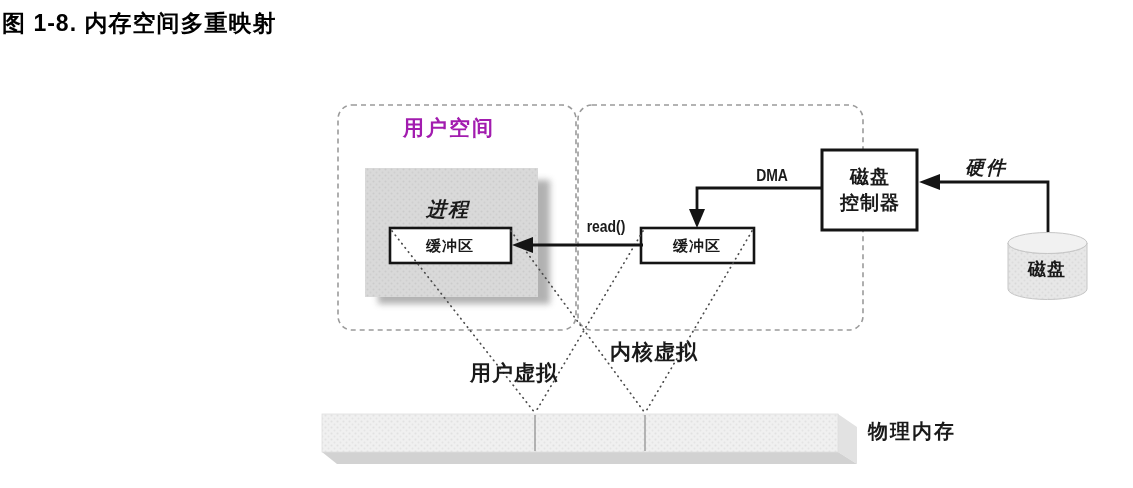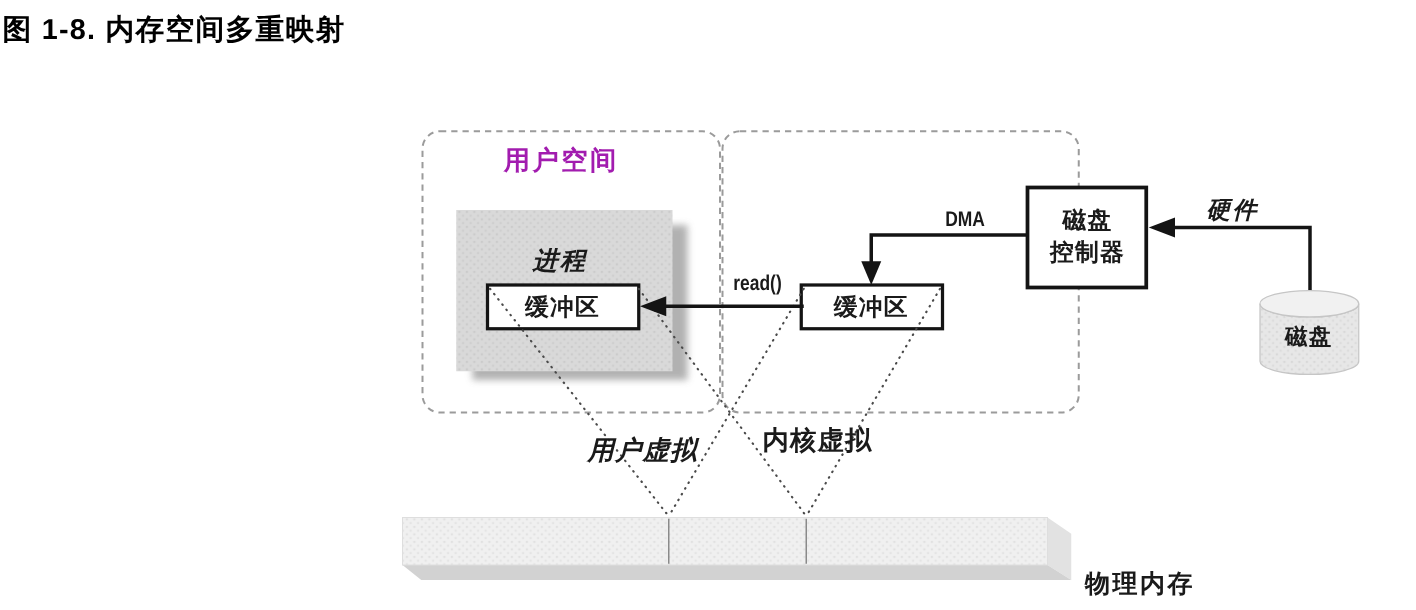--- a/index.html
+++ b/index.html
@@ -19,26 +19,26 @@
   .lbl{
     position:absolute;
     transform:translate(-50%,-50%);
     white-space:nowrap;
     font-weight:bold;
     color:#1a1a1a;
     z-index:3;
   }
   .region-lbl{color:#a21caf;font-size:21px;letter-spacing:2px;}
   .node-lbl{font-size:20px;letter-spacing:2px;font-style:italic;}
-  .buffer-lbl{font-size:19px;letter-spacing:1px;}
+  .buffer-lbl{font-size:15px;letter-spacing:1px;}
   .virt-lbl{font-size:21px;letter-spacing:1px;}
   .narrow{font-size:17px;letter-spacing:0px;transform:translate(-50%,-50%) scaleX(0.82);}
   .ctrl-lbl{font-size:19px;line-height:26px;text-align:center;letter-spacing:1px;}
   .disk-lbl{font-size:18px;letter-spacing:1px;}
-  .mem-lbl{font-size:20px;letter-spacing:2px;margin-top:36px;}
+  .mem-lbl{font-size:20px;letter-spacing:2px;}
 </style>
 </head>
 <body>
 
 <div class="figure">
 
   <div class="title">图 1-8. 内存空间多重映射</div>
 
   <svg class="layer" width="1133" height="488" viewBox="0 0 1133 488">
     <defs>
@@ -108,18 +108,18 @@
   <div class="lbl narrow" style="left:772px;top:176px;">DMA</div>
   <div class="lbl node-lbl" style="left:986px;top:168px;font-size:19px;">硬件</div>
 
   <div class="lbl ctrl-lbl" style="left:870px;top:190px;">
     <div>磁盘</div>
     <div>控制器</div>
   </div>
 
   <div class="lbl disk-lbl" style="left:1047px;top:269px;">磁盘</div>
 
-  <div class="lbl virt-lbl" style="left:514px;top:360px;font-style:italic;">用户虚拟</div>
+  <div class="lbl virt-lbl" style="left:514px;top:373px;">用户虚拟</div>
   <div class="lbl virt-lbl" style="left:654px;top:352px;">内核虚拟</div>
 
   <div class="lbl mem-lbl" style="left:912px;top:431px;">物理内存</div>
 
 </div>
 
 </body></html>

